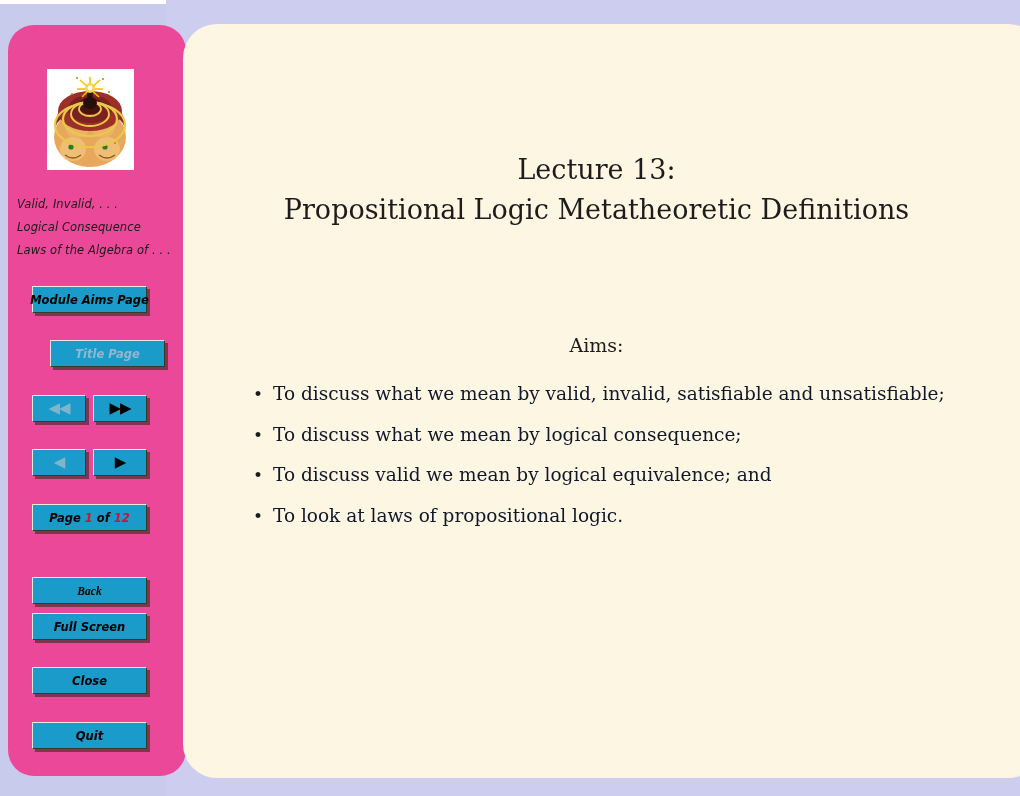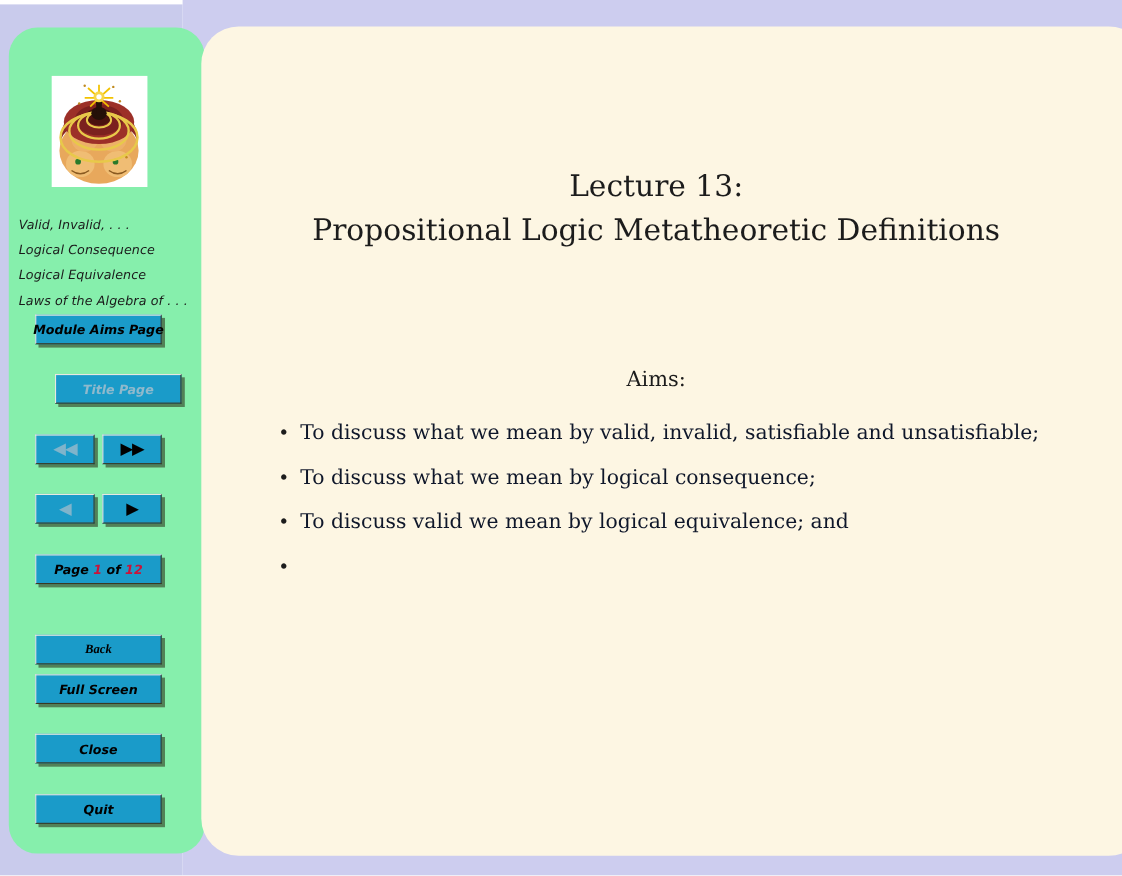--- a/index.html
+++ b/index.html
@@ -36,21 +36,21 @@
     background: #cdcdef;
   }
 
   
   #sidebar {
     position: absolute;
     left: 8px;
     top: 25px;
     width: 178px;
     height: 751px;
-    background: #86efac;
+    background: #ec4899;
     border-radius: 26px 26px 26px 26px;
   }
 
   
   #logo-box {
     position: absolute;
     left: 39px;
     top: 44px;
     width: 87px;
     height: 101px;
@@ -225,21 +225,20 @@
           <circle cx="62" cy="23" r="1.1"></circle>
           <circle cx="25" cy="25" r="1.1"></circle>
           <circle cx="68" cy="74" r="1.1"></circle>
         </g>
       </svg>
     </div>
 
     <div id="toc">
       <div class="toc-item">Valid, Invalid, . . .</div>
       <div class="toc-item">Logical Consequence</div>
-      <div class="toc-item">Logical Equivalence</div>
       <div class="toc-item">Laws of the Algebra of . . .</div>
     </div>
 
     <div class="btn wide" style="top:261px;">Module Aims Page</div>
 
     <div class="btn wide disabled" style="top:315px;">Title Page</div>
 
     <div class="btn halfL" style="top:370px;">
       <span class="arrow dim">◀◀</span>
     </div>
@@ -281,17 +280,18 @@
       <div class="bullet-row">
         <span class="bullet-dot">•</span>
         <span class="bullet-text">To discuss what we mean by logical consequence;</span>
       </div>
       <div class="bullet-row">
         <span class="bullet-dot">•</span>
         <span class="bullet-text">To discuss valid we mean by logical equivalence; and</span>
       </div>
       <div class="bullet-row">
         <span class="bullet-dot">•</span>
+        <span class="bullet-text">To look at laws of propositional logic.</span>
       </div>
     </div>
 
   </div>
 </div>
 
 </body></html>

